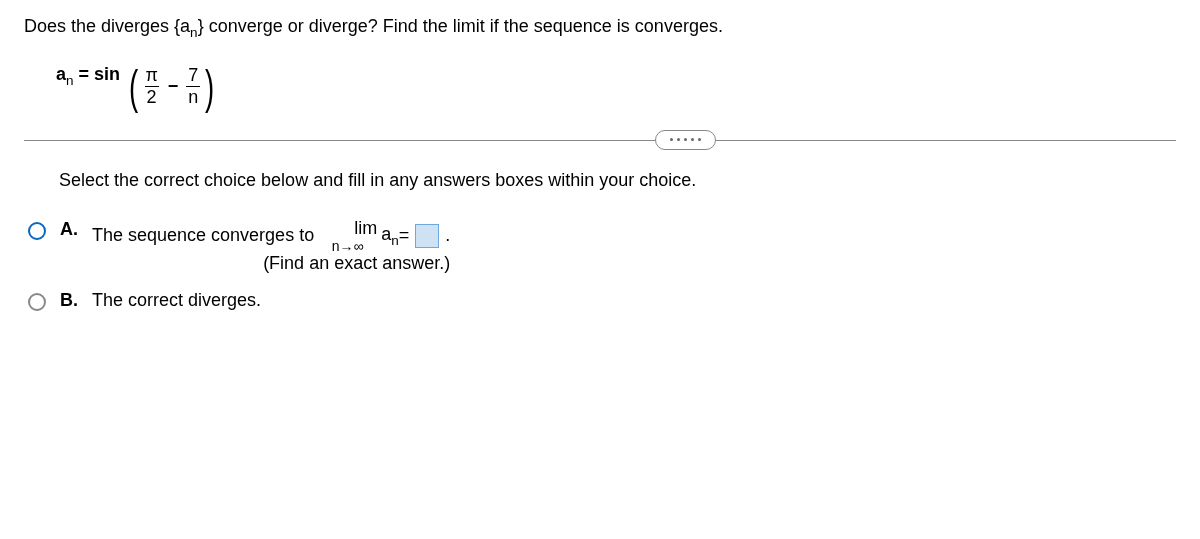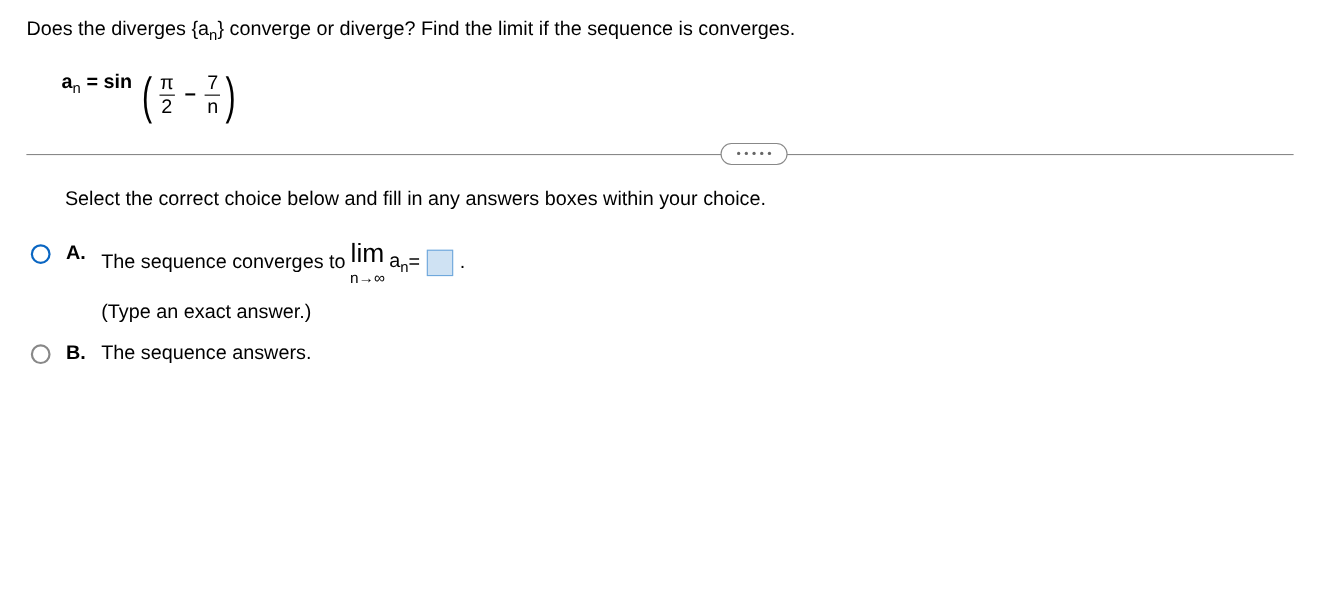--- a/index.html
+++ b/index.html
@@ -123,36 +123,37 @@
       border-color: #888;
     }
     .choice-letter {
       font-weight: bold;
       margin-right: 12px;
       min-width: 20px;
     }
     .choice-body {
       display: flex;
       flex-direction: column;
-      gap: 14px;
+      align-items: flex-end;
     }
     .choice-line1 {
       display: flex;
       align-items: center;
       flex-wrap: nowrap;
     }
     .limit-block {
       display: inline-flex;
       flex-direction: column;
       align-items: center;
       margin: 0 4px;
       line-height: 1;
     }
     .limit-top {
-      font-size: 24px;
+      font-size: 18px;
+      margin-left: 36px;
     }
     .limit-bot {
       font-size: 14px;
       margin-top: 2px;
     }
     .an-inline .asub {
       vertical-align: sub;
       font-size: 0.75em;
     }
     .answer-box {
@@ -218,23 +219,23 @@
         <span class="limit-bot">n→∞</span>
       </span>
       <span> </span>
       <span class="an-inline">
         <span>a</span><span class="asub">n</span>
       </span>
       <span> = </span>
       <span class="answer-box"></span>
       <span>.</span>
     </div>
-    <div class="hint">(Type an exact answer.)</div>
+    <div class="hint">(Find an exact answer.)</div>
   </div>
 </div>
 
 <div class="choice">
   <div class="radio gray"></div>
   <div class="choice-letter">B.</div>
   <div class="choice-body">
-    <div>The sequence answers.</div>
+    <div>The correct diverges.</div>
   </div>
 </div>
 
 </body></html>

